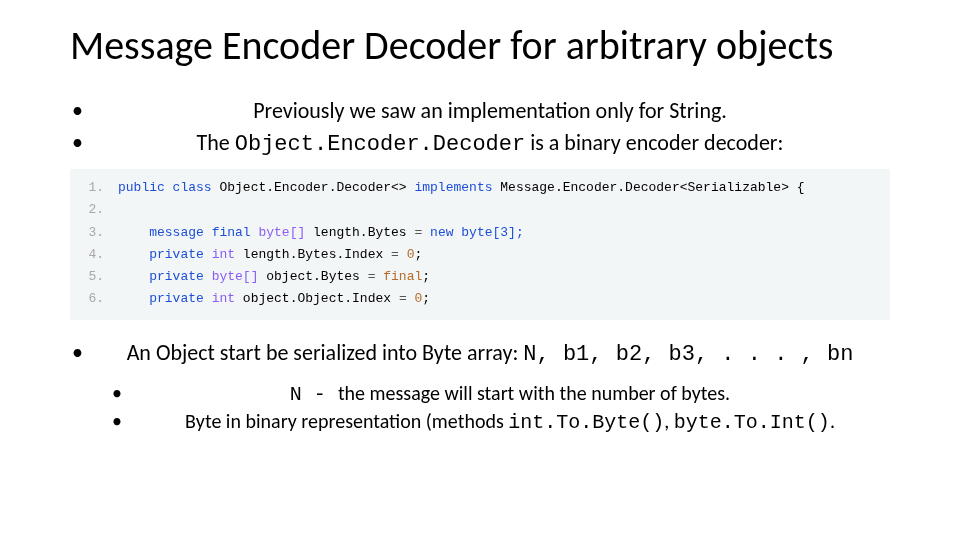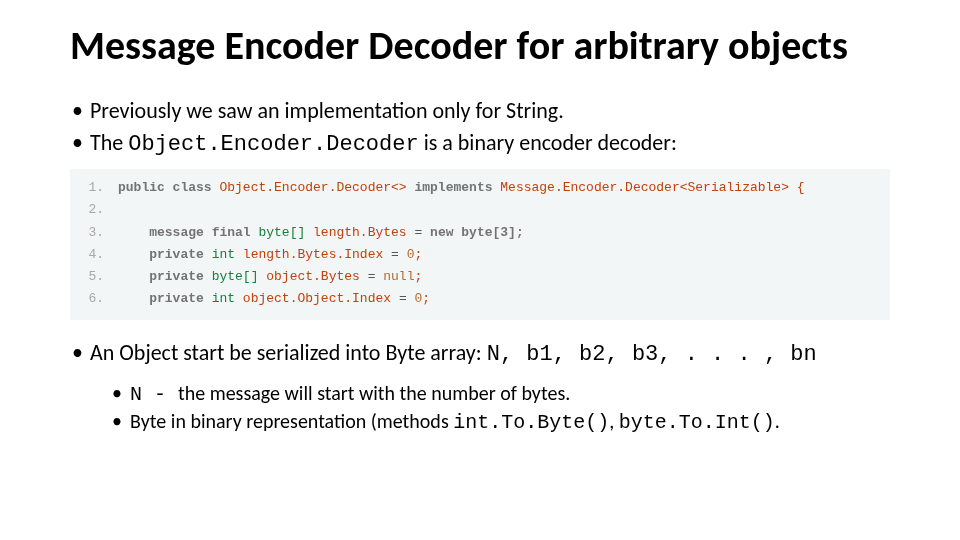--- a/index.html
+++ b/index.html
@@ -5,26 +5,26 @@
 * { margin: 0; padding: 0; box-sizing: border-box; }
 body {
   width: 960px; height: 540px;
   background: #fff;
   font-family: Calibri, "Segoe UI", sans-serif;
   color: #000;
   padding: 24px 70px 0 70px;
 }
 .title {
   font-size: 40px;
-  font-weight: 700;
+  font-weight: 400;
   line-height: 1.1;
   margin-bottom: 28px;
   letter-spacing: 0px;
 }
-ul.top { list-style: none; }
+ul.top { list-style: none; text-align: center; }
 ul.top > li {
   font-size: 22px;
   line-height: 1.35;
   position: relative;
   padding-left: 20px;
   margin-bottom: 2px;
 }
 ul.top > li::before {
   content: "•";
   position: absolute;
@@ -56,25 +56,25 @@
   color: #333;
 }
 .codeblock .row { display: flex; }
 .codeblock .ln {
   width: 24px;
   text-align: right;
   color: #a8a8a8;
   margin-right: 14px;
   flex-shrink: 0;
 }
-.kw { color: #737373; font-weight: bold; }
-.typ { color: #15803d; }
+.kw { color: #1d4ed8; }
+.typ { color: #8b5cf6; }
 .lit { color: #b56b2a; }
 .op { color: #555; }
-.pln { color: #c2410c; }
+.pln { color: #000000; }
 </style>
 </head>
 <body>
 
 <h1 class="title">Message Encoder Decoder for arbitrary objects</h1>
 
 <ul class="top">
   <li>Previously we saw an implementation only for String.</li>
   <li>
     <span>The </span><code class="mono">Object.Encoder.Decoder</code><span> is a binary encoder decoder:</span>
@@ -95,21 +95,21 @@
   <div class="row">
     <span class="ln">3.</span>
     <span>&nbsp;&nbsp;&nbsp;&nbsp;<span class="kw">message final</span><span class="typ"> byte[]</span><span class="pln"> length.Bytes </span><span class="op">=</span><span class="kw"> new byte[3];</span></span>
   </div>
   <div class="row">
     <span class="ln">4.</span>
     <span>&nbsp;&nbsp;&nbsp;&nbsp;<span class="kw">private</span><span class="typ"> int</span><span class="pln"> length.Bytes.Index </span><span class="op">=</span><span class="lit"> 0</span><span class="pln">;</span></span>
   </div>
   <div class="row">
     <span class="ln">5.</span>
-    <span>&nbsp;&nbsp;&nbsp;&nbsp;<span class="kw">private</span><span class="typ"> byte[]</span><span class="pln"> object.Bytes </span><span class="op">=</span><span class="lit"> null</span><span class="pln">;</span></span>
+    <span>&nbsp;&nbsp;&nbsp;&nbsp;<span class="kw">private</span><span class="typ"> byte[]</span><span class="pln"> object.Bytes </span><span class="op">=</span><span class="lit"> final</span><span class="pln">;</span></span>
   </div>
   <div class="row">
     <span class="ln">6.</span>
     <span>&nbsp;&nbsp;&nbsp;&nbsp;<span class="kw">private</span><span class="typ"> int</span><span class="pln"> object.Object.Index </span><span class="op">=</span><span class="lit"> 0</span><span class="pln">;</span></span>
   </div>
 </div>
 
 <ul class="top">
   <li>
     <span>An Object start be serialized into Byte array: </span><code class="mono">N, b1, b2, b3, . . . , bn</code>

